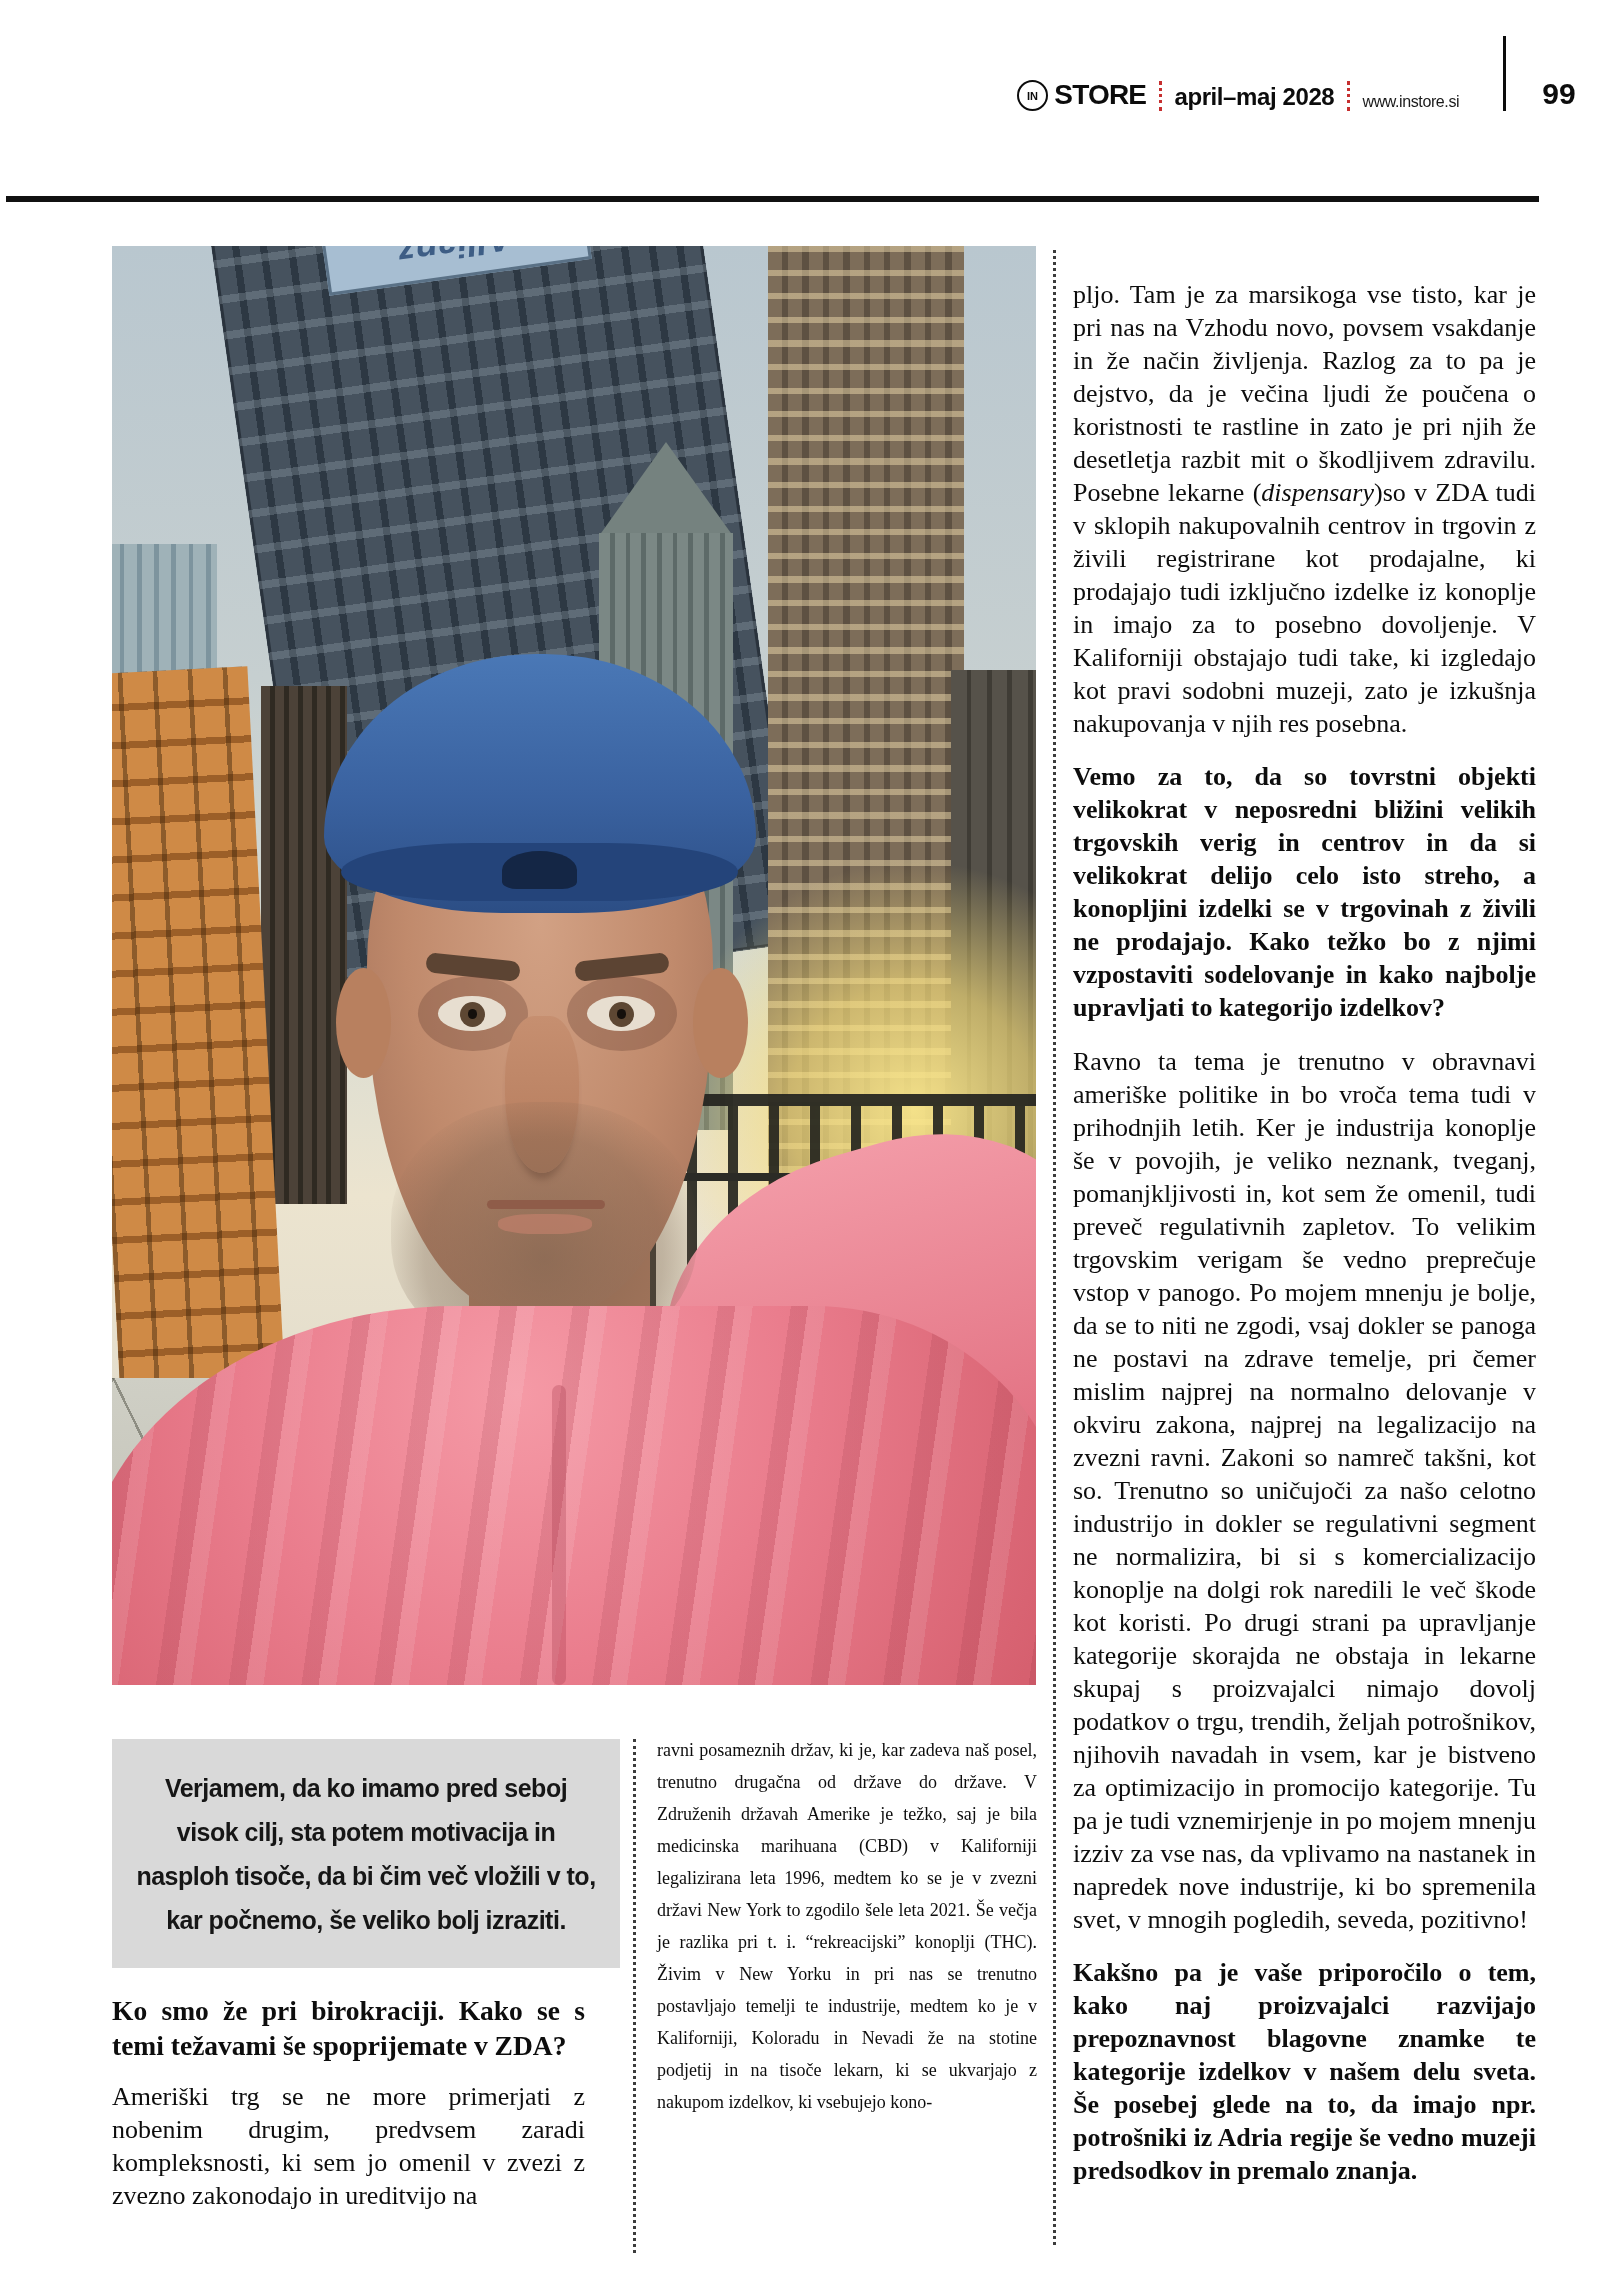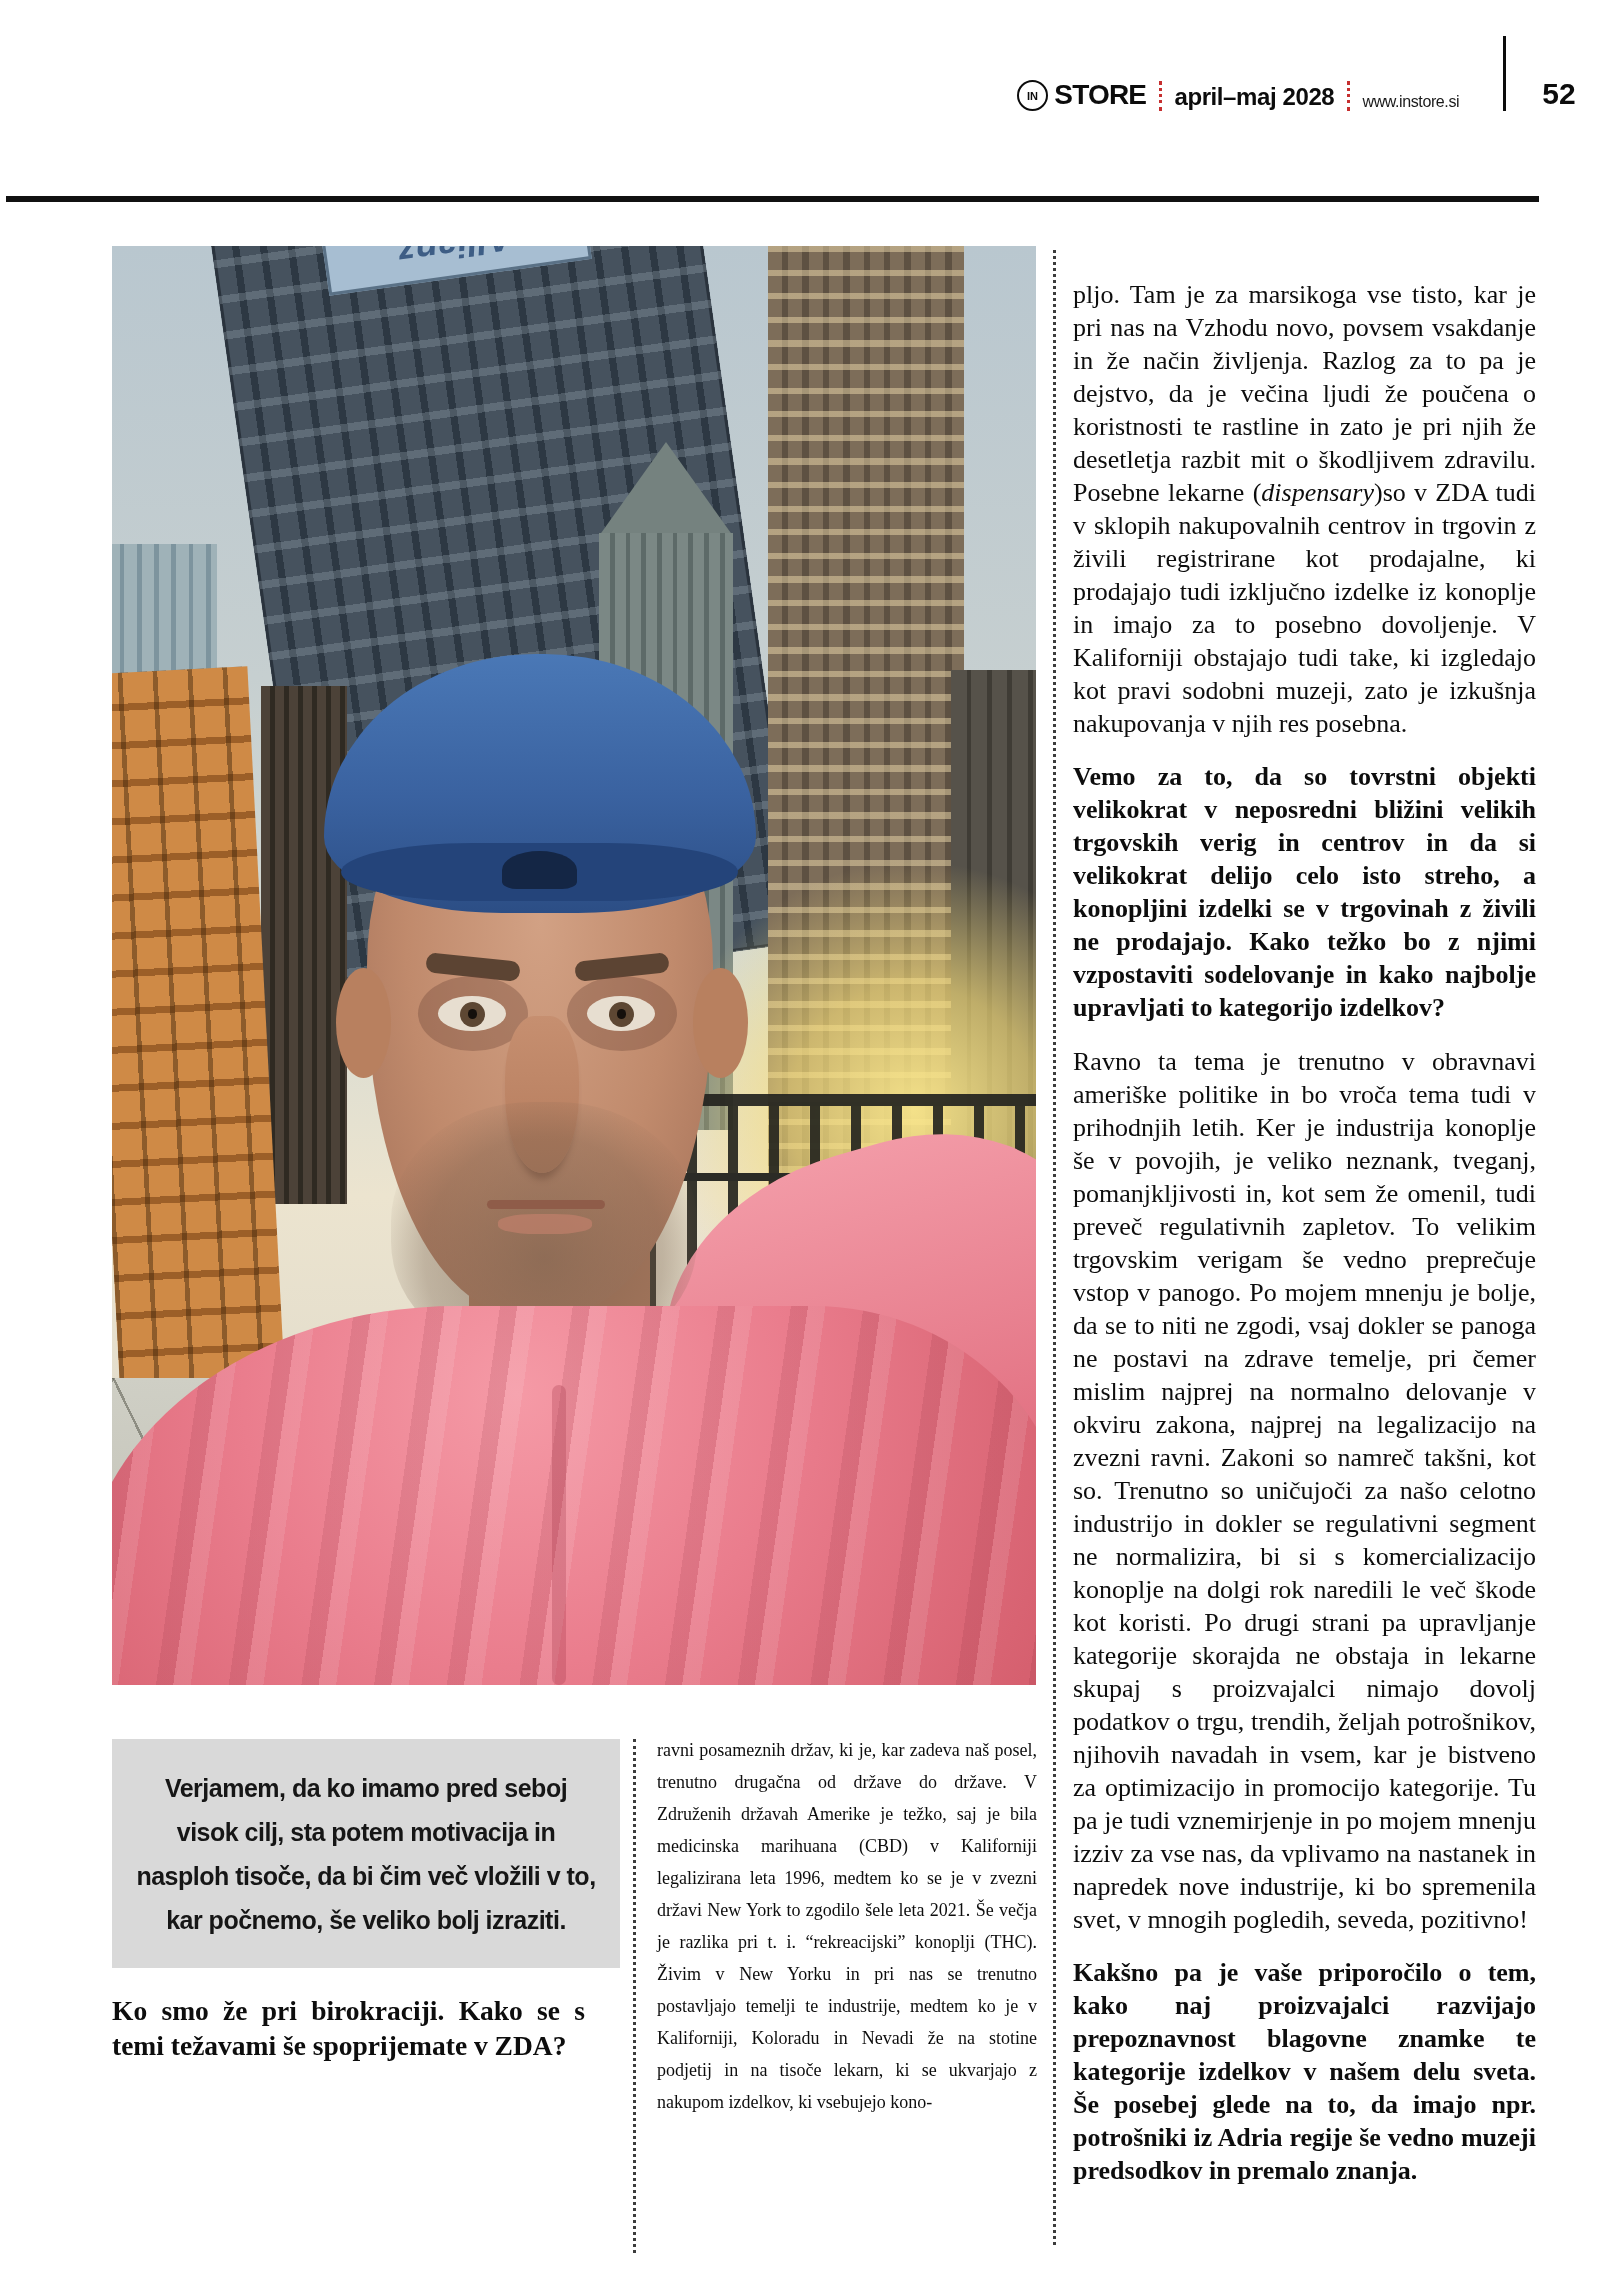--- a/index.html
+++ b/index.html
@@ -126,21 +126,21 @@
 <div class="page">
 
   <div class="header">
     <div class="logo-mark">IN</div>
     <div class="logo-text">STORE</div>
     <div class="red-dots"></div>
     <div class="issue">april–maj 2028</div>
     <div class="red-dots"></div>
     <div class="website">www.instore.si</div>
     <div class="hdr-bar"></div>
-    <div class="pagenum">52</div>
+    <div class="pagenum">99</div>
   </div>
   <div class="header-rule"></div>
 
   <div class="photo">
     <div class="p-sky"></div>
     <div class="t-glass-left"></div>
     <div class="t-allianz">
       <div class="a-sign">
         <div class="a-sign-text">Allianz</div>
       </div>
@@ -189,20 +189,21 @@
 
   <div class="quote-box">
     <div class="quote-text">Verjamem, da ko imamo pred seboj visok cilj, sta potem motivacija in nasploh tisoče, da bi čim več vložili v to, kar počnemo, še veliko bolj izraziti.</div>
   </div>
 
   <div class="vdots-1"></div>
   <div class="vdots-2"></div>
 
   <div class="left-col">
     <p class="q-head">Ko smo že pri birokraciji. Kako se s temi težavami še spoprijemate v ZDA?</p>
+    <p class="body-text" style="margin:0">Ameriški trg se ne more primerjati z nobenim drugim, predvsem zaradi kompleksnosti, ki sem jo omenil v zvezi z zvezno zakonodajo in ureditvijo na</p>
   </div>
 
   <div class="mid-col">ravni posameznih držav, ki je, kar zadeva naš posel, trenutno drugačna od države do države. V Združenih državah Amerike je težko, saj je bila medicinska marihuana (CBD) v Kaliforniji legalizirana leta 1996, medtem ko se je v zvezni državi New York to zgodilo šele leta 2021. Še večja je razlika pri t. i. “rekreacijski” konoplji (THC). Živim v New Yorku in pri nas se trenutno postavljajo temelji te industrije, medtem ko je v Kaliforniji, Koloradu in Nevadi že na stotine podjetij in na tisoče lekarn, ki se ukvarjajo z nakupom izdelkov, ki vsebujejo kono-</div>
 
   <div class="right-col body-text">
     <p><span>pljo. Tam je za marsikoga vse tisto, kar je pri nas na Vzhodu novo, povsem vsakdanje in že način življenja. Razlog za to pa je dejstvo, da je večina ljudi že poučena o koristnosti te rastline in zato je pri njih že desetletja razbit mit o škodljivem zdravilu. Posebne lekarne (</span><span class="ital">dispensary</span><span>)so v ZDA tudi v sklopih nakupovalnih centrov in trgovin z živili registrirane kot prodajalne, ki prodajajo tudi izključno izdelke iz konoplje in imajo za to posebno dovoljenje. V Kaliforniji obstajajo tudi take, ki izgledajo kot pravi sodobni muzeji, zato je izkušnja nakupovanja v njih res posebna.</span></p>
     <p class="bold-q">Vemo za to, da so tovrstni objekti velikokrat v neposredni bližini velikih trgovskih verig in centrov in da si velikokrat delijo celo isto streho, a konopljini izdelki se v trgovinah z živili ne prodajajo. Kako težko bo z njimi vzpostaviti sodelovanje in kako najbolje upravljati to kategorijo izdelkov?</p>
     <p>Ravno ta tema je trenutno v obravnavi ameriške politike in bo vroča tema tudi v prihodnjih letih. Ker je industrija konoplje še v povojih, je veliko neznank, tveganj, pomanjkljivosti in, kot sem že omenil, tudi preveč regulativnih zapletov. To velikim trgovskim verigam še vedno preprečuje vstop v panogo. Po mojem mnenju je bolje, da se to niti ne zgodi, vsaj dokler se panoga ne postavi na zdrave temelje, pri čemer mislim najprej na normalno delovanje v okviru zakona, najprej na legalizacijo na zvezni ravni. Zakoni so namreč takšni, kot so. Trenutno so uničujoči za našo celotno industrijo in dokler se regulativni segment ne normalizira, bi si s komercializacijo konoplje na dolgi rok naredili le več škode kot koristi. Po drugi strani pa upravljanje kategorije skorajda ne obstaja in lekarne skupaj s proizvajalci nimajo dovolj podatkov o trgu, trendih, željah potrošnikov, njihovih navadah in vsem, kar je bistveno za optimizacijo in promocijo kategorije. Tu pa je tudi vznemirjenje in po mojem mnenju izziv za vse nas, da vplivamo na nastanek in napredek nove industrije, ki bo spremenila svet, v mnogih pogledih, seveda, pozitivno!</p>
     <p class="bold-q">Kakšno pa je vaše priporočilo o tem, kako naj proizvajalci razvijajo prepoznavnost blagovne znamke te kategorije izdelkov v našem delu sveta. Še posebej glede na to, da imajo npr. potrošniki iz Adria regije še vedno muzeji predsodkov in premalo znanja.</p>
   </div>

